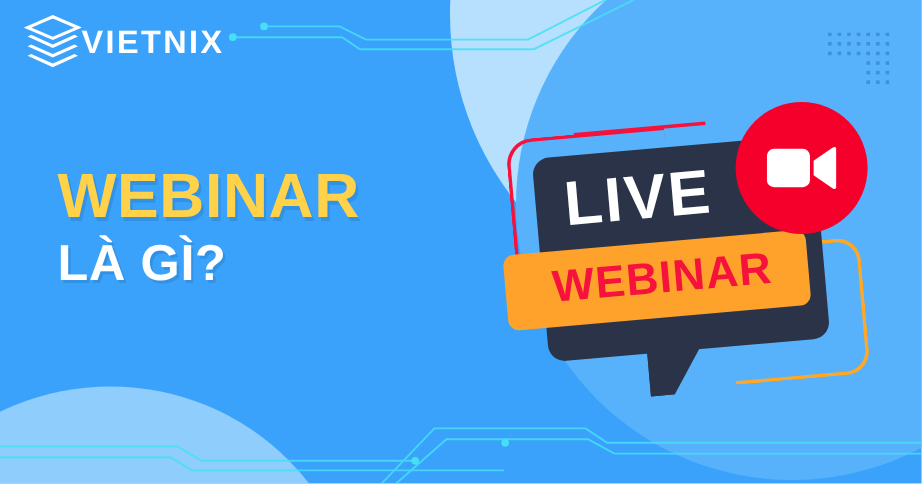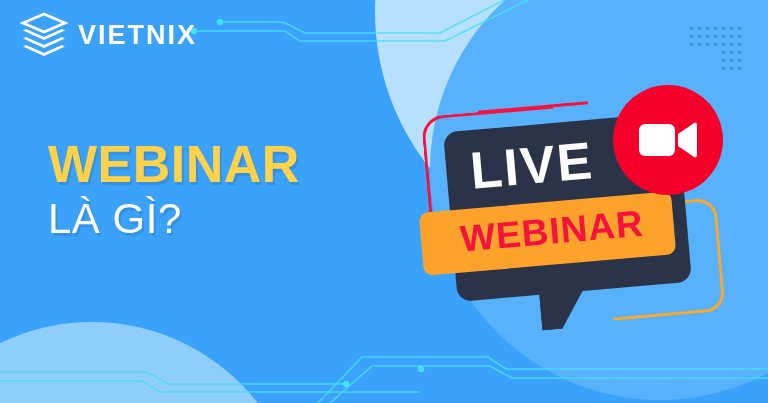--- a/index.html
+++ b/index.html
@@ -73,21 +73,20 @@
     pointer-events: none;
   }
 
   
   .logo-block {
     position: absolute;
     left: 20px;
     top: 12px;
     display: flex;
     align-items: center;
-    gap: 10px;
   }
   .logo-mark { width: 48px; height: 46px; display: block; }
   .logo-word {
     color: #ffffff;
     font-size: 27px;
     font-weight: bold;
     letter-spacing: 2.0px;
     line-height: 1;
     font-family: "Liberation Sans", sans-serif;
   }
@@ -104,21 +103,21 @@
     font-size: 52px;
     font-weight: bold;
     letter-spacing: 0.5px;
     line-height: 1.02;
     text-shadow: 2px 3px 0 rgba(20,70,130,0.18);
     font-family: "Liberation Sans", sans-serif;
   }
   .headline-sub {
     color: #ffffff;
     font-size: 42px;
-    font-weight: normal;
+    font-weight: bold;
     letter-spacing: 0.5px;
     line-height: 1.05;
     margin-top: 6px;
     text-shadow: 2px 3px 0 rgba(20,70,130,0.18);
     font-family: "Liberation Sans", sans-serif;
   }
 
   
   .art {
     position: absolute;

